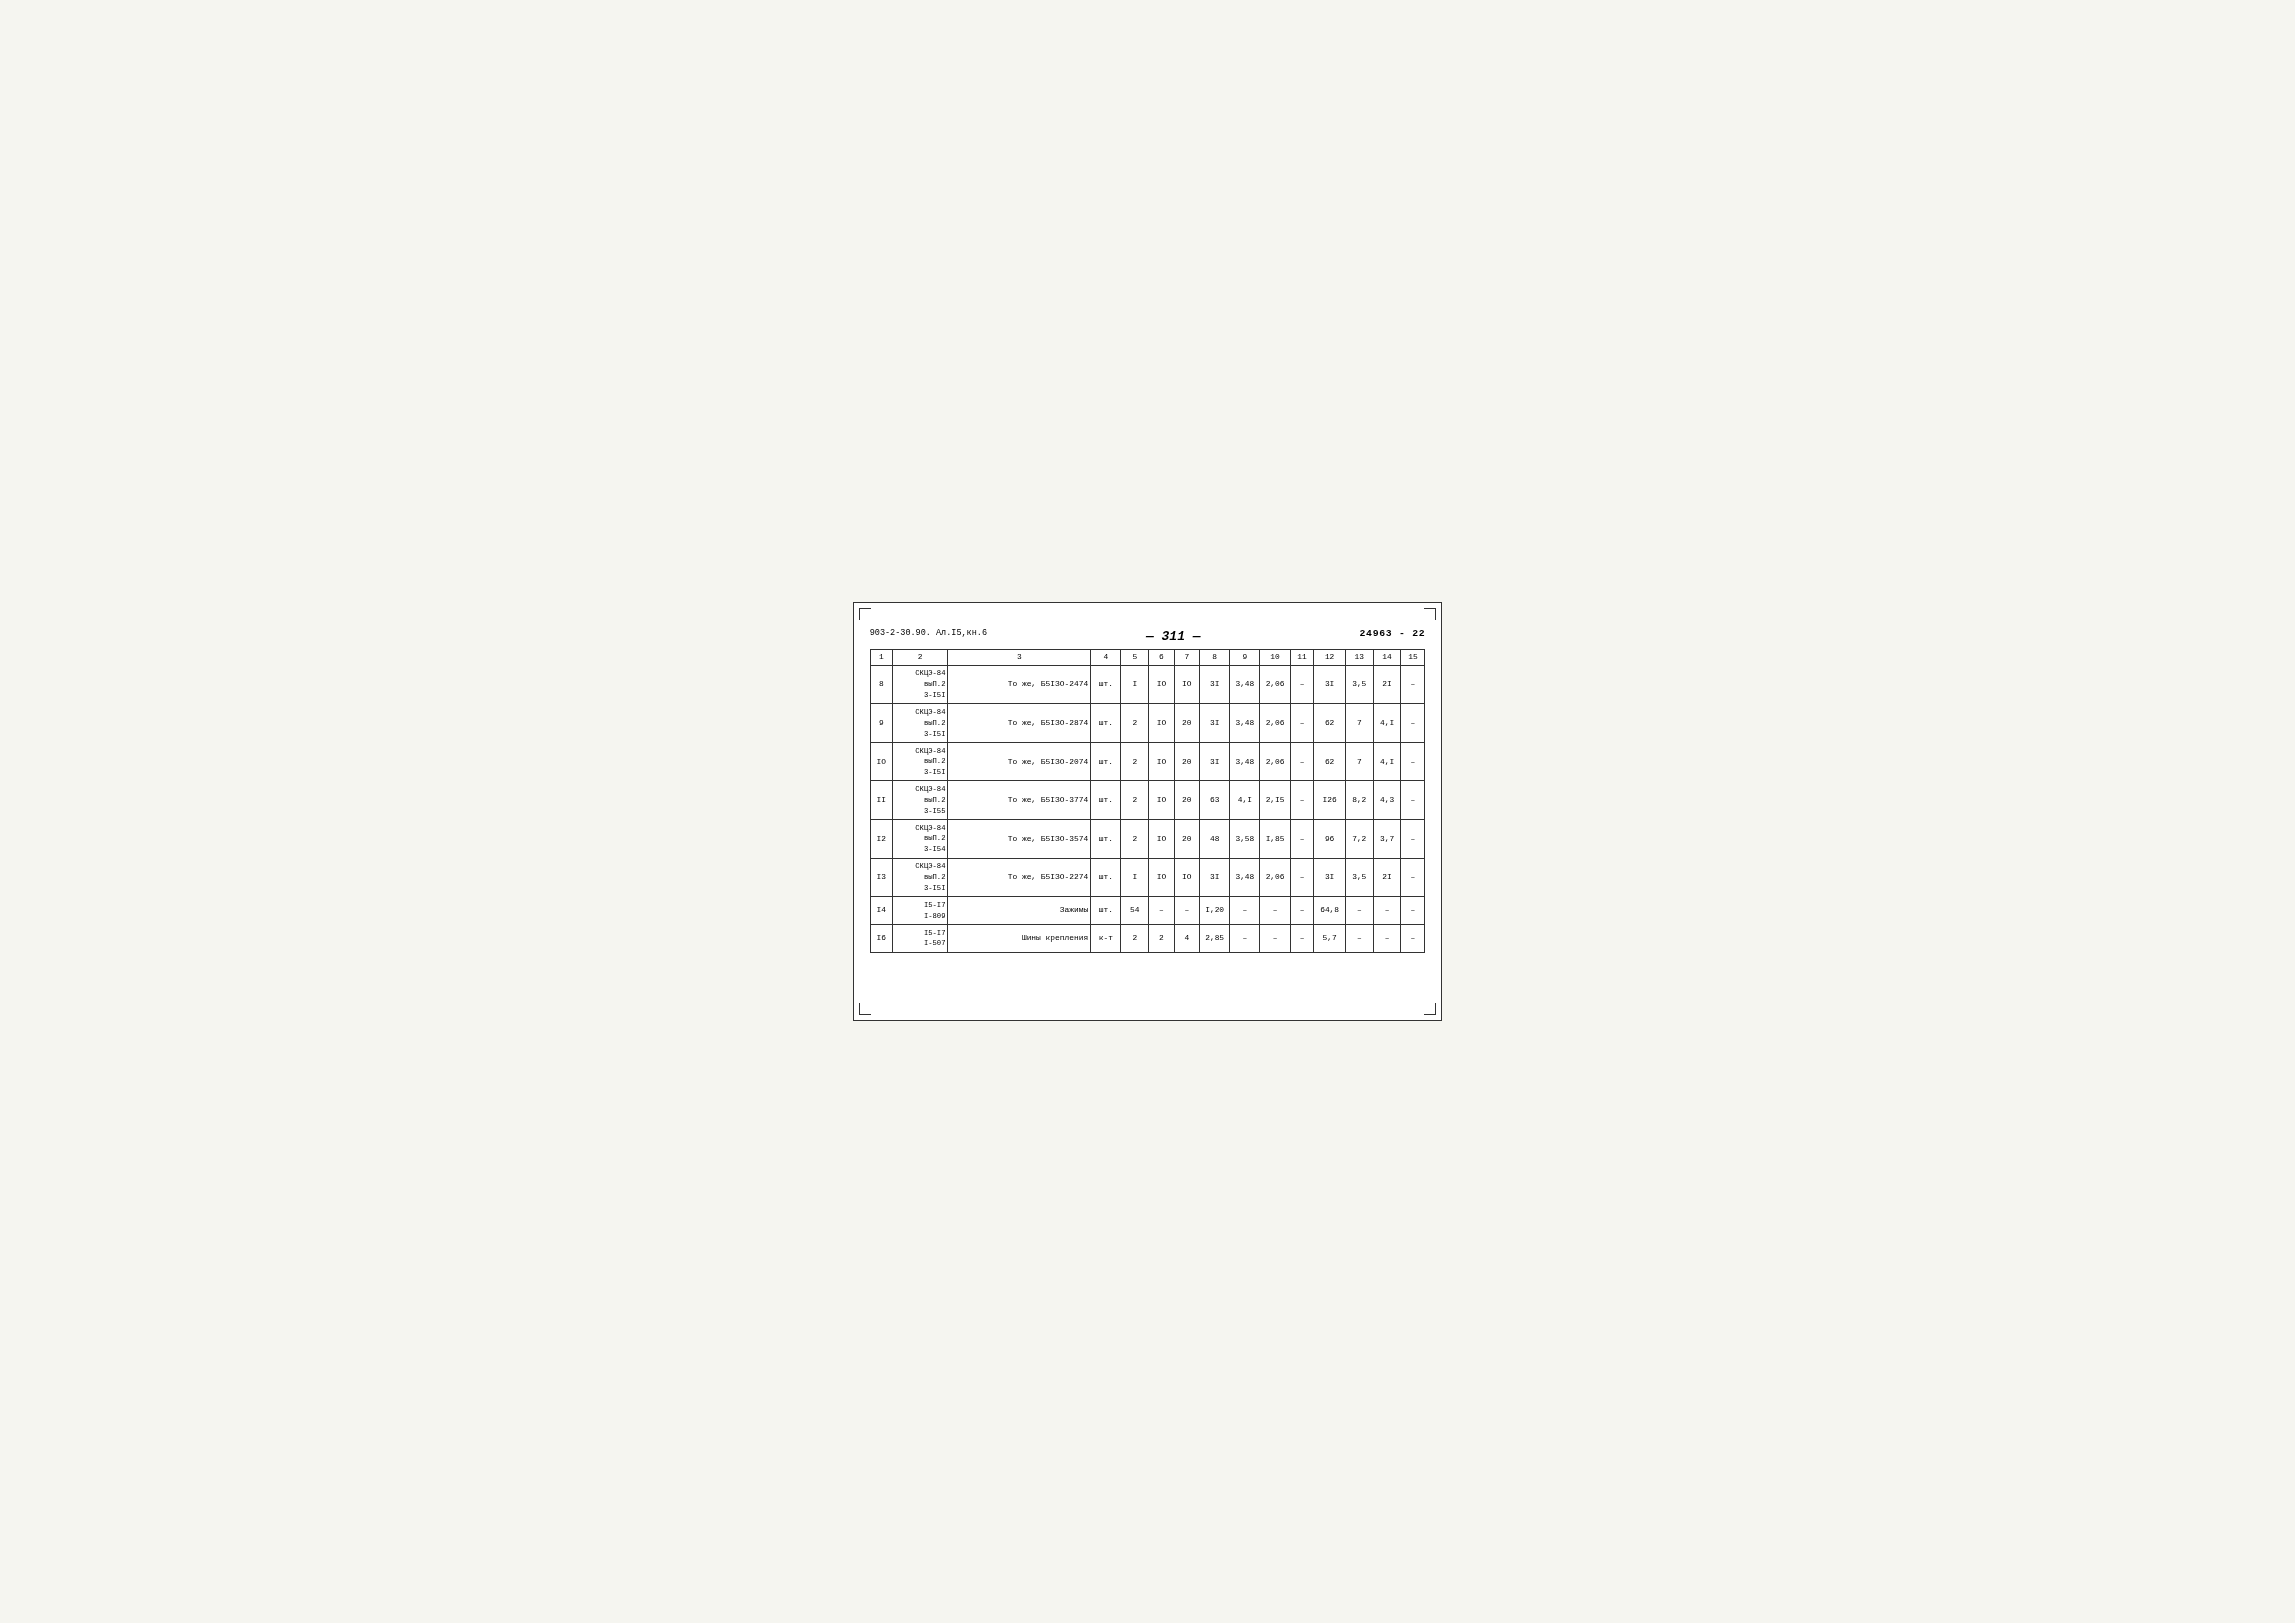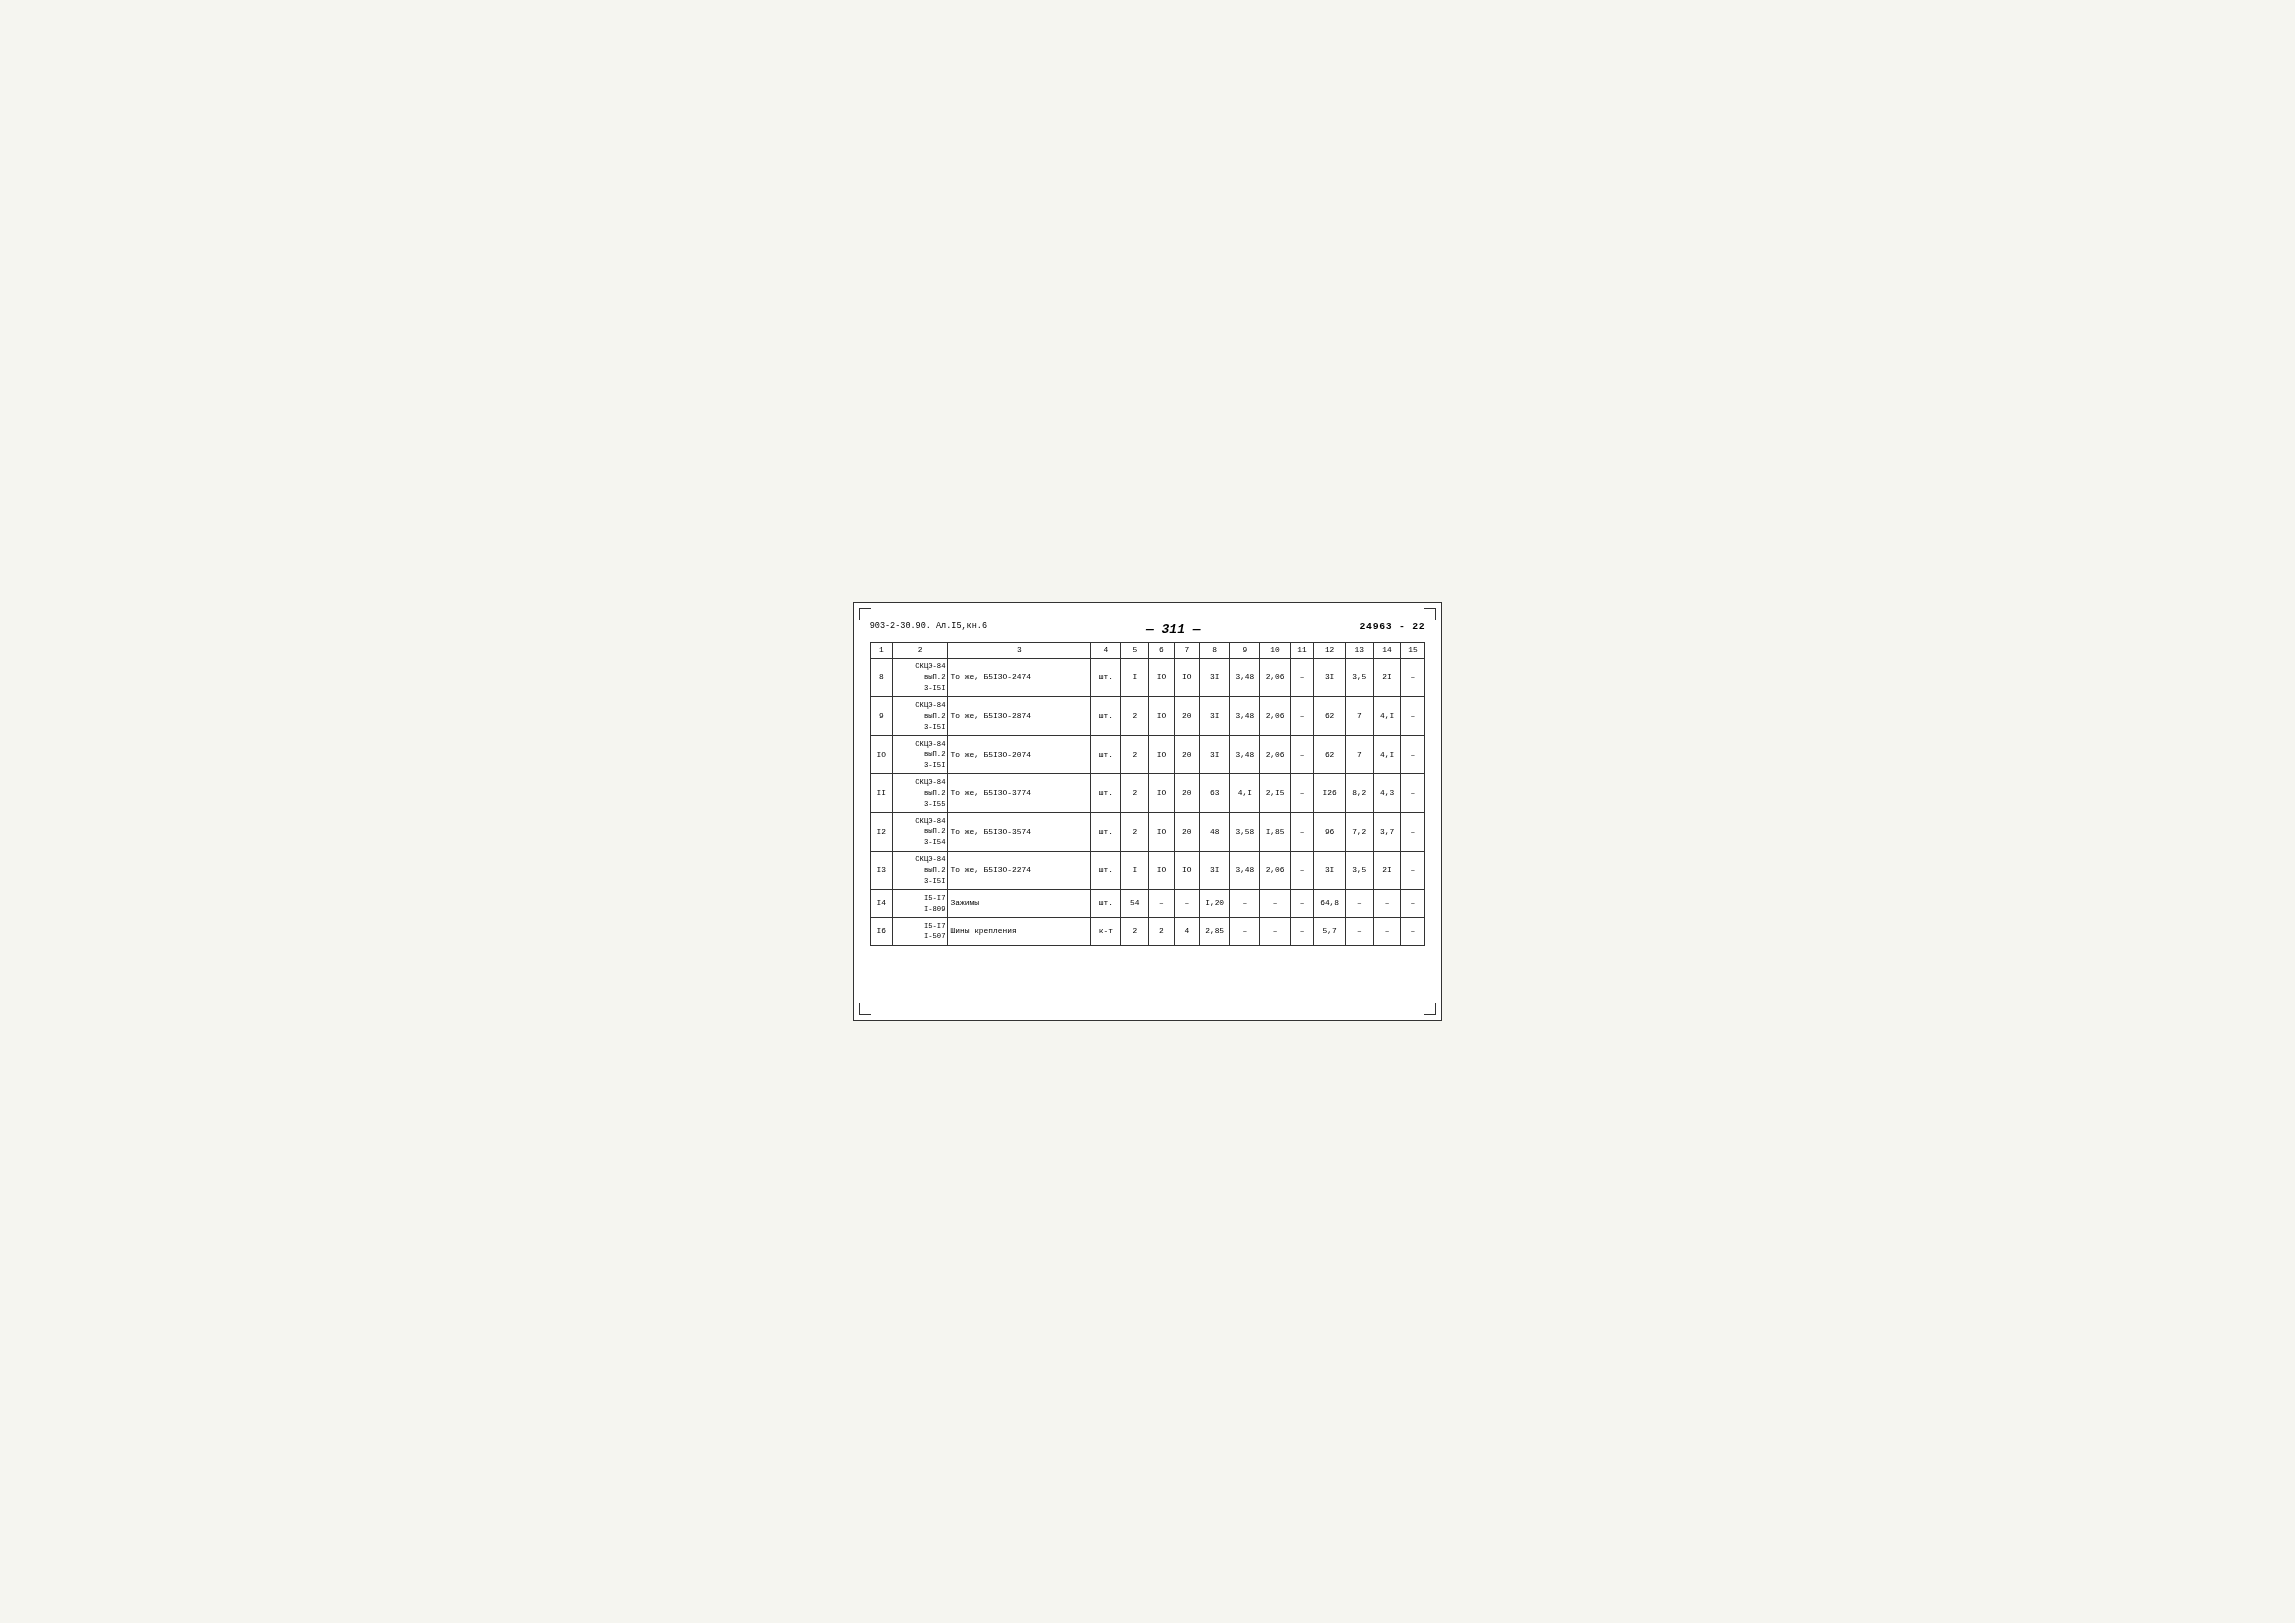--- a/index.html
+++ b/index.html
@@ -65,21 +65,21 @@
       height: 11.8px;
       border-bottom: 1.3px solid #333;
       border-right: 1.3px solid #333;
     }
 
     .header-row {
       display: flex;
       justify-content: flex-end;
       align-items: flex-start;
       margin-bottom: 5.2px;
-      margin-top: 5px;
+      margin-top: 12px;
     }
 
     .doc-ref {
       font-size: 8.5px;
       font-weight: normal;
     }
 
     .page-num {
       font-size: 13px;
       font-style: italic;
@@ -110,21 +110,21 @@
       padding: 1.3px 2px;
       line-height: 1.3;
     }
 
     table th {
       font-weight: normal;
       padding: 2px 1.3px;
     }
 
     .col-3 {
-      text-align: left;
+      text-align: right;
       margin-left: 17px;
     }
 
     .col-2 {
       text-align: left;
     }
 
     .data-row td {
       vertical-align: middle;
       padding: 2.6px 2px;

